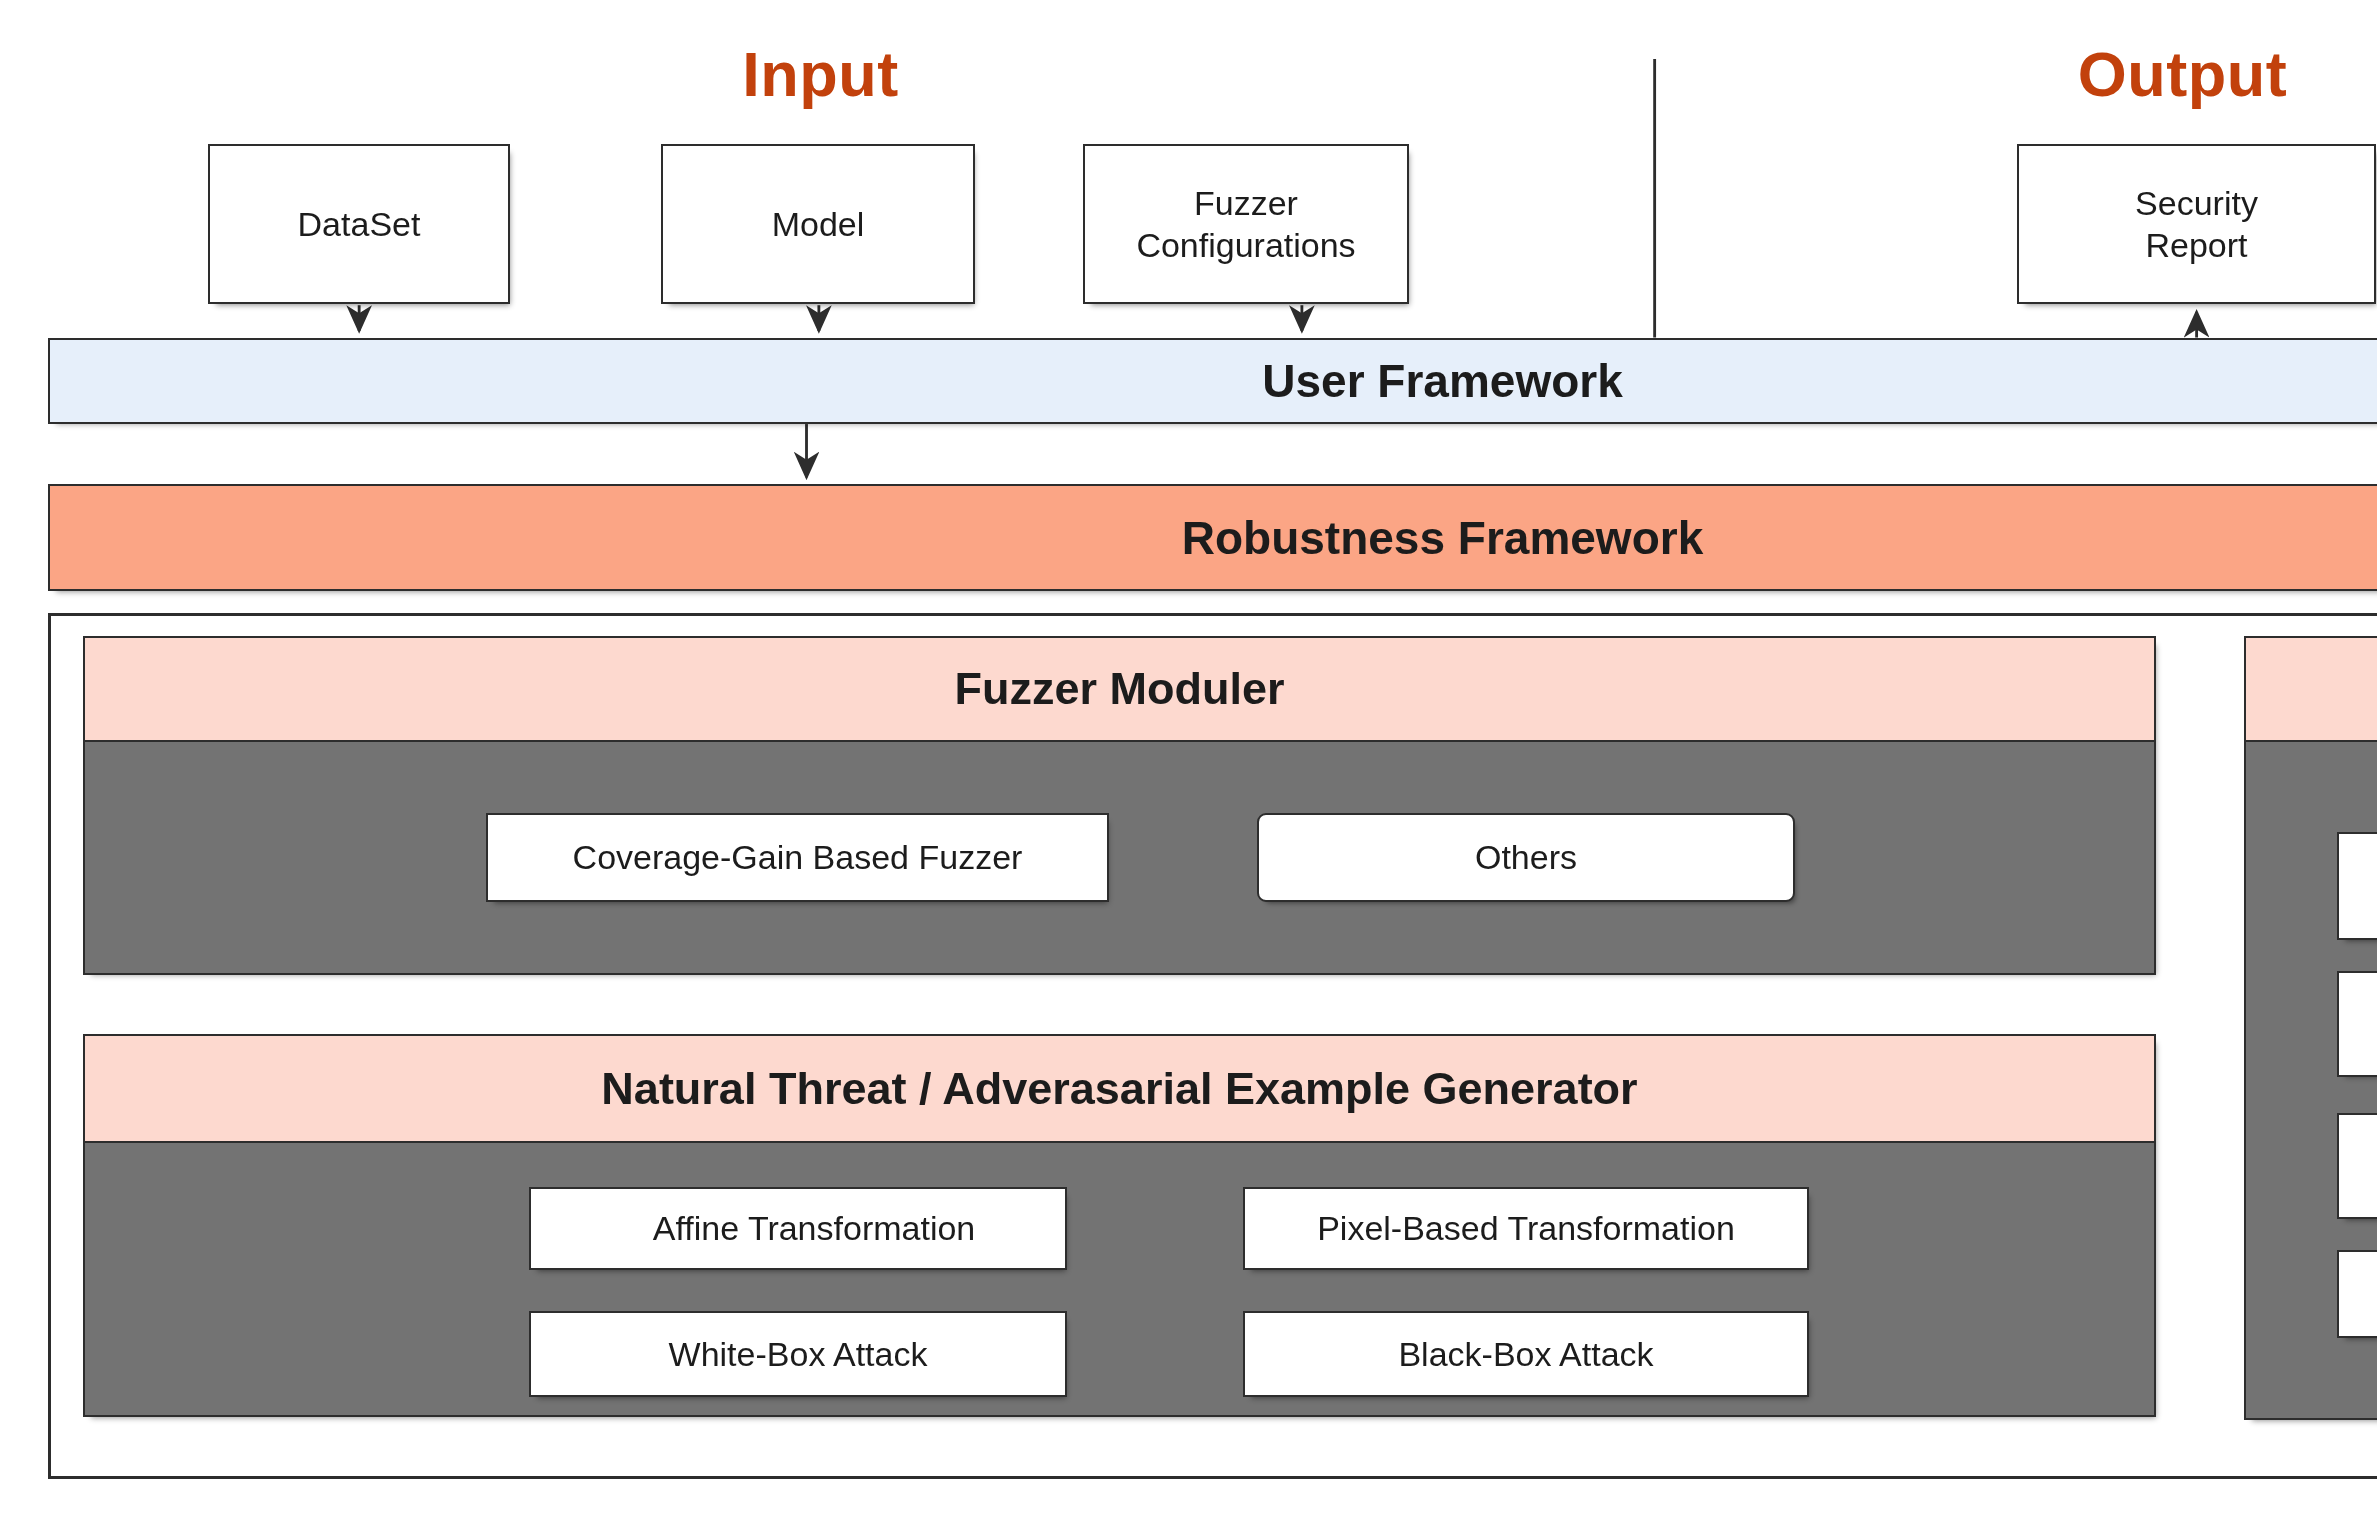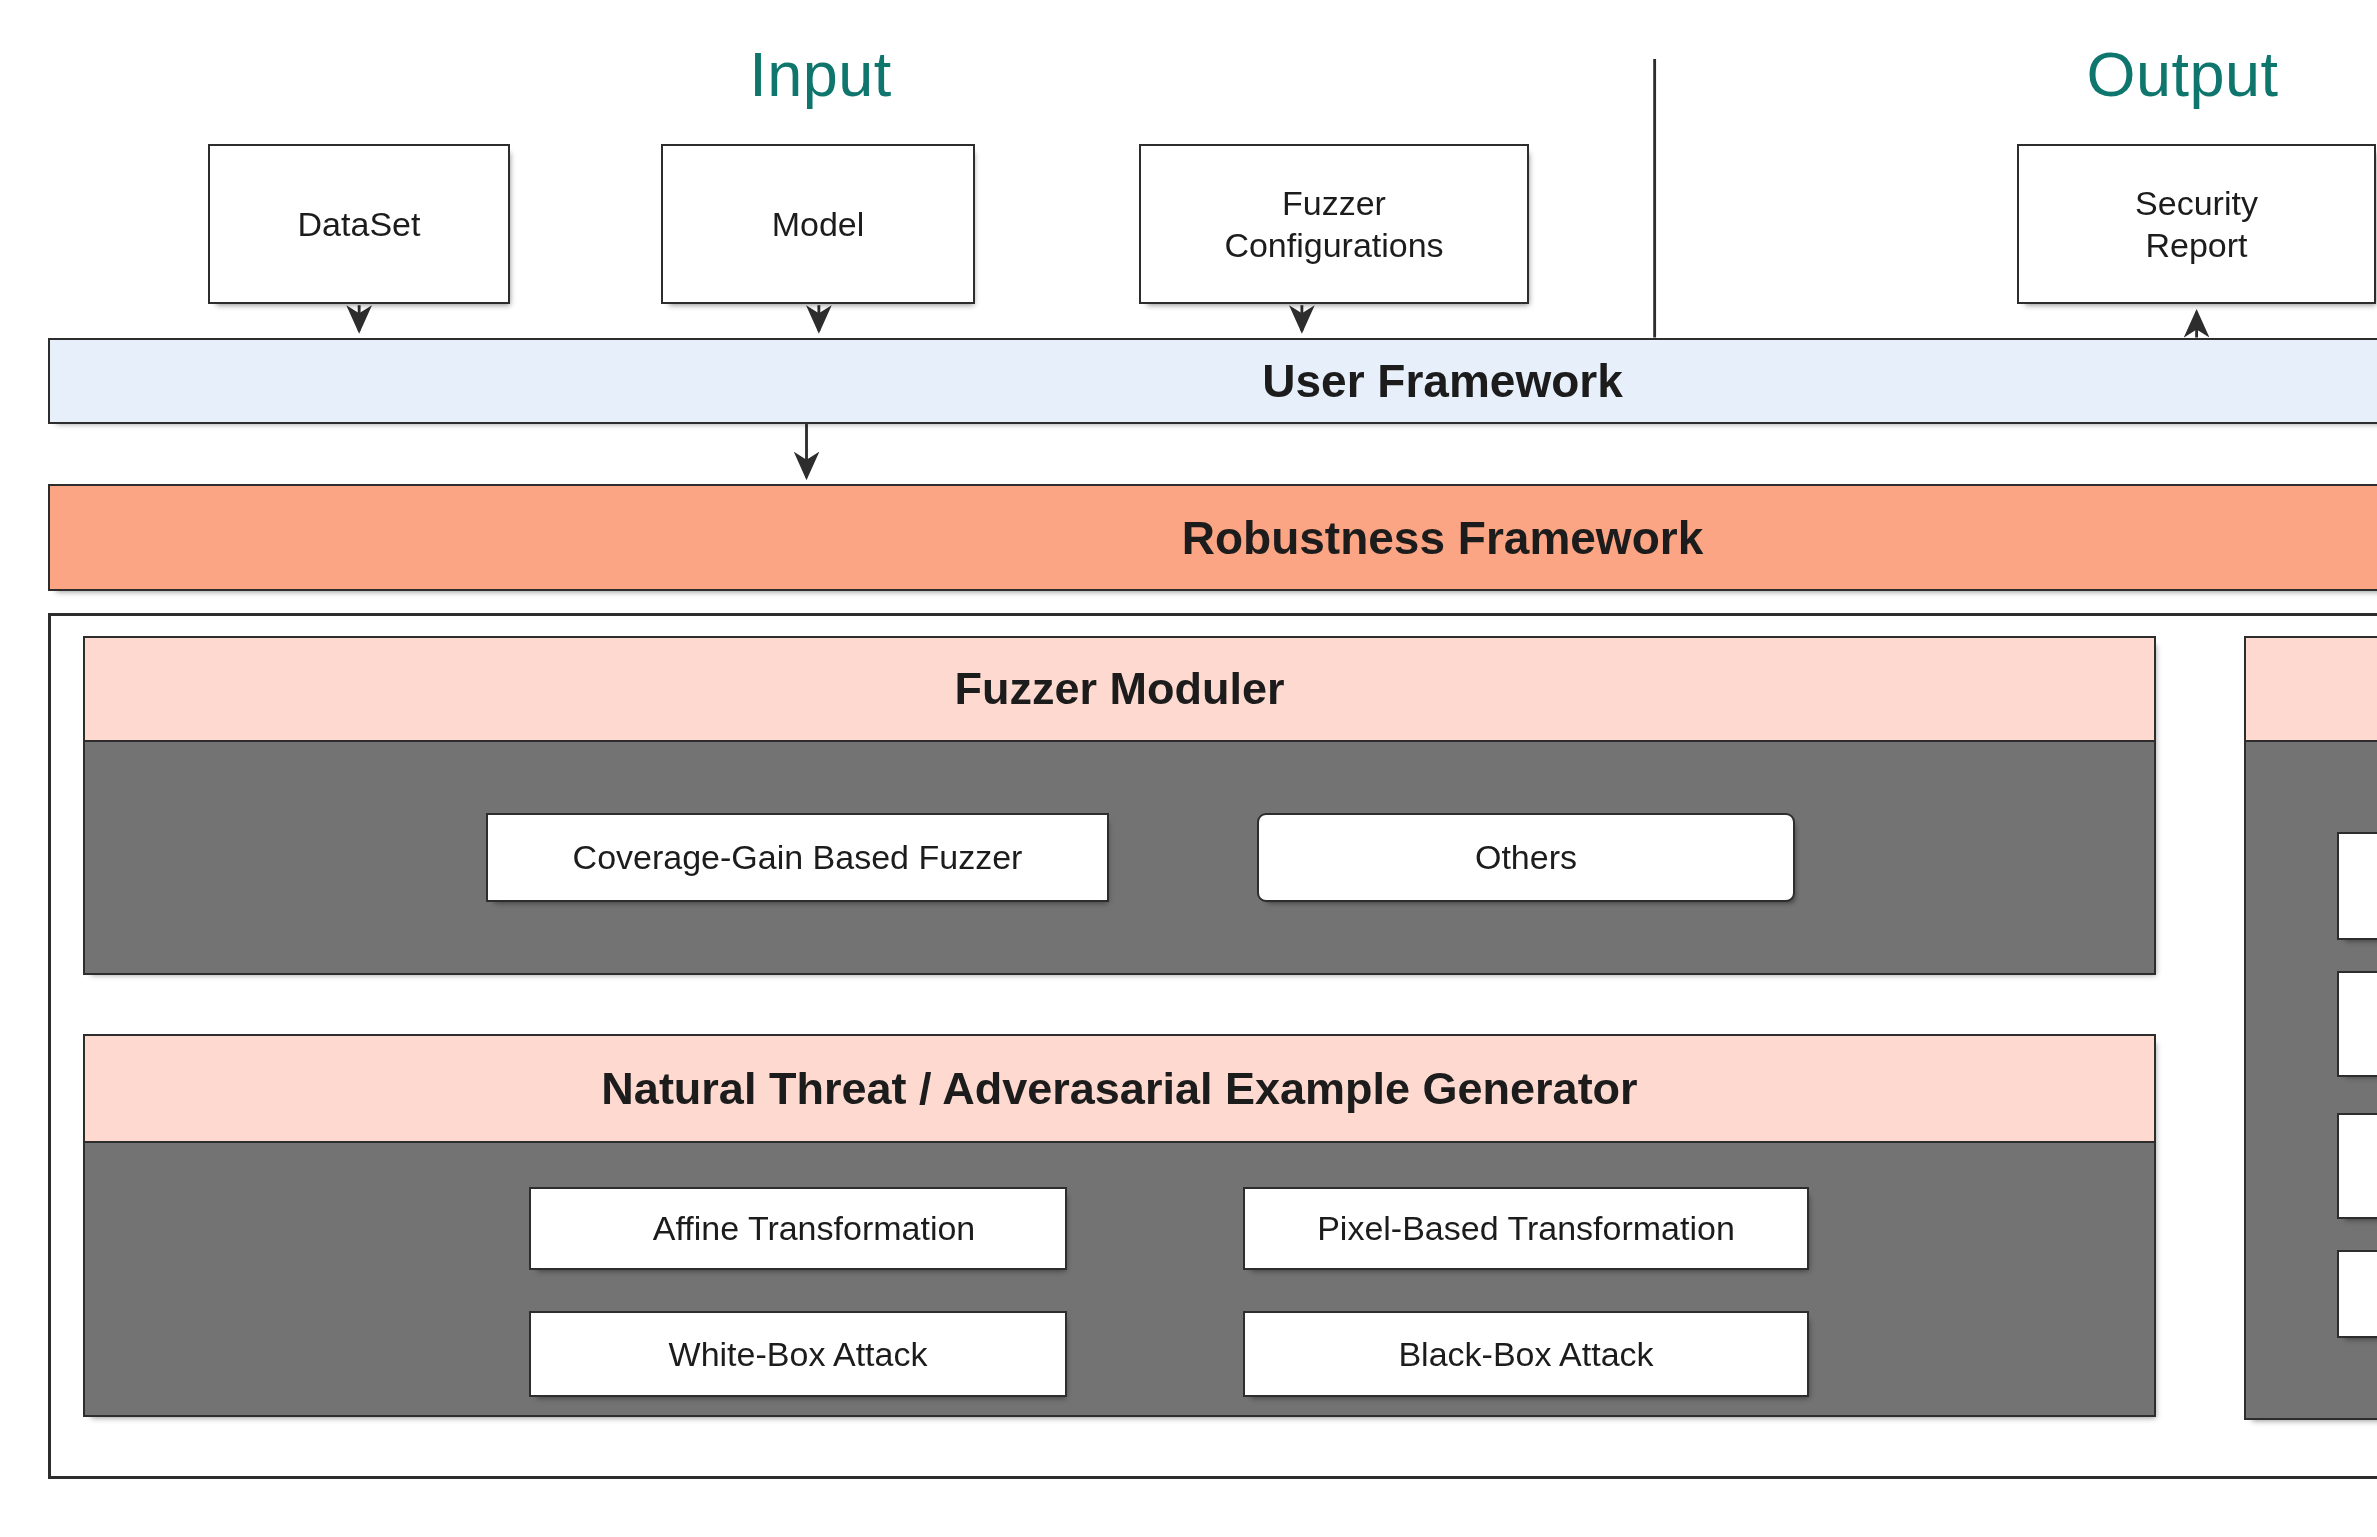--- a/index.html
+++ b/index.html
@@ -20,23 +20,23 @@
     position: absolute;
     left: 0; top: 0;
     width: 2899px;
     height: 1537px;
     pointer-events: none;
   }
   .big-title {
     position: absolute;
     text-align: center;
     font-size: 63px;
-    font-weight: 400;
+    font-weight: 700;
     letter-spacing: 0.5px;
-    color: #0f766e;
+    color: #c2410c;
   }
   .node {
     position: absolute;
     box-sizing: border-box;
     background: #ffffff;
     border: 2.9px solid #2d2d2d;
     display: flex;
     align-items: center;
     justify-content: center;
     text-align: center;
@@ -110,21 +110,21 @@
 
   <div class="big-title" style="left:583px; top:38px; width:475px;">Input</div>
   <div class="big-title" style="left:1945px; top:38px; width:475px;">Output</div>
 
   <div class="node" style="left:208px; top:144px; width:302px; height:160px;align-items:center;">
     <span class="lbl">DataSet</span>
   </div>
   <div class="node" style="left:661px; top:144px; width:314px; height:160px;">
     <span class="lbl">Model</span>
   </div>
-  <div class="node" style="left:1139px; top:144px; width:390px; height:160px;">
+  <div class="node" style="left:1083px; top:144px; width:326px; height:160px;">
     <span class="lbl w2c" style="max-width:257px;">Fuzzer Configurations</span>
   </div>
 
   <div class="node" style="left:2017px; top:144px; width:359px; height:160px;">
     <span class="lbl w2">Security Report</span>
   </div>
 
   <div class="bar ui" style="left:48px; top:338px; width:2789px; height:86px;">
     <span>User Framework</span>
   </div>

